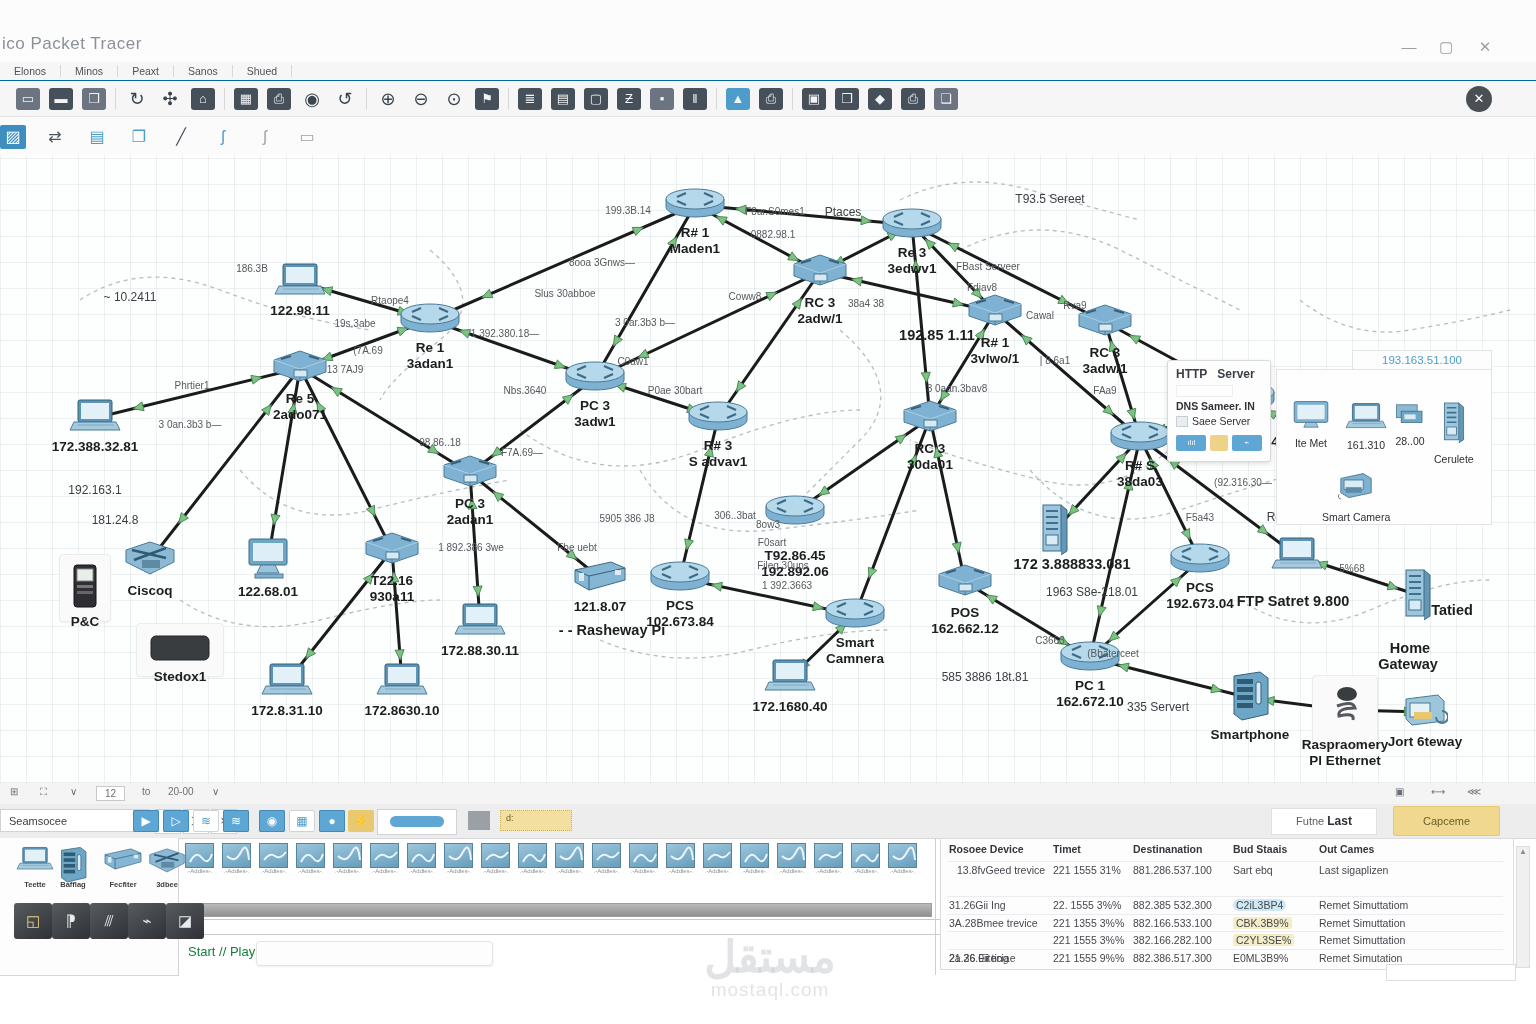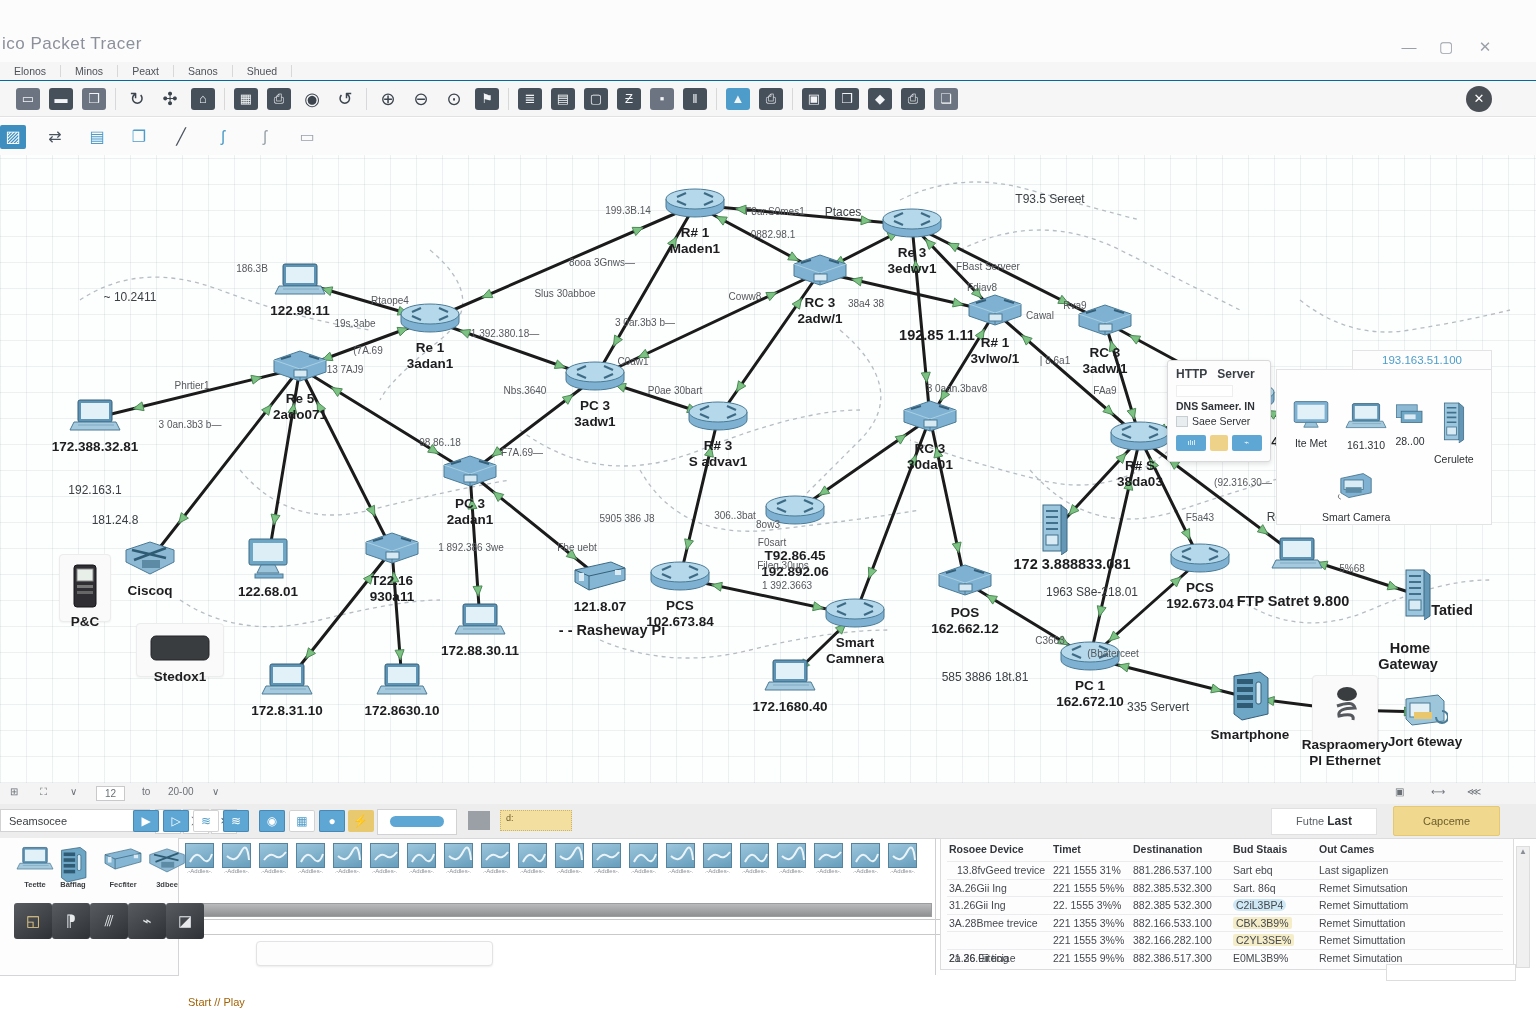--- a/index.html
+++ b/index.html
@@ -73,21 +73,21 @@
   .pal-item{position:absolute;text-align:center;}
   .pal-item .plab{font-size:7.5px;color:#3a3e42;font-weight:700;}
   .darkicon{position:absolute;top:903px;width:38px;height:36px;border-radius:3px;background:linear-gradient(145deg,#585c60,#2e3236);color:#e8eaec;text-align:center;line-height:36px;font-size:15px;}
   .darkicon.y{color:#ecd188;}
   #filmstrip{position:absolute;left:185px;top:843px;width:750px;height:46px;display:flex;gap:8px;overflow:hidden;}
   .thumb{flex:0 0 auto;width:29px;text-align:center;}
   .thumb .tpic{width:29px;height:25px;background:linear-gradient(160deg,#9cc6dd,#679ebc);border:1px solid #56849e;box-sizing:border-box;}
   .thumb .tcap{font-size:6px;color:#8a8f95;white-space:nowrap;}
   #bar1{position:absolute;left:185px;top:903px;width:745px;height:12px;background:linear-gradient(#b9babc,#8f9092);border:1px solid #9c9d9f;}
   #bar2{position:absolute;left:185px;top:919px;width:800px;height:14px;background:#fff;border:1px solid #c9c9cb;}
-  #startplay{position:absolute;left:188px;top:996px;font-size:11px;color:#a16207;}
+  #startplay{position:absolute;left:188px;top:944px;font-size:13px;color:#15803d;}
   #playbtn{position:absolute;left:256px;top:941px;width:235px;height:23px;background:#fdfdfd;border:1px solid #e3e3e5;border-radius:4px;box-shadow:0 1px 2px rgba(0,0,0,.08);}
   #bottomdivider{position:absolute;left:935px;top:838px;width:1px;height:137px;background:#cfcfd1;}
 
   
   #filterbtn{position:absolute;left:1271px;top:808px;width:104px;height:25px;background:#fff;border:1px solid #e0e0e2;font-size:11px;color:#5a5f65;line-height:25px;text-align:center;}
   #filterbtn b{color:#2b2f34;font-size:12px;}
   #capturebtn{position:absolute;left:1393px;top:806px;width:105px;height:28px;background:#f0d88f;border:1px solid #e4c873;font-size:11px;color:#6b5c2c;line-height:28px;text-align:center;border-radius:2px;}
   #eventtable{position:absolute;left:940px;top:838px;width:572px;height:130px;background:#fdfdfd;border:1px solid #dcdcde;font-size:10.5px;color:#44484d;}
   .thead{position:absolute;left:0;top:0;width:100%;height:20px;font-weight:700;color:#33373c;}
   .tcell{position:absolute;white-space:nowrap;overflow:hidden;}
@@ -1092,27 +1092,20 @@
         <div class="tcell" style="left: 292px; top: 4px;">Bud Staais</div>
         <div class="tcell" style="left: 378px; top: 4px;">Out Cames</div>
       </div>
       <div class="trow" style="top: 22px;">
         <div class="tcell" style="left: 10px; top: 2px;">13.8fvGeed trevice</div>
         <div class="tcell" style="left: 106px; top: 2px;">221 1555 31%</div>
         <div class="tcell" style="left: 186px; top: 2px;">881.286.537.100</div>
         <div class="tcell" style="left: 286px; top: 2px;">Sart ebq</div>
         <div class="tcell" style="left: 372px; top: 2px;">Last sigaplizen</div>
       </div>
-      <div class="trow" style="top: 39.5px;">
-        <div class="tcell" style="left: 2px; top: 2px;">3A.26Gii Ing</div>
-        <div class="tcell" style="left: 106px; top: 2px;">221 1555 5%%</div>
-        <div class="tcell" style="left: 186px; top: 2px;">882.385.532.300</div>
-        <div class="tcell" style="left: 286px; top: 2px;">Sart. 86q</div>
-        <div class="tcell" style="left: 372px; top: 2px;">Remet Simutsation</div>
-      </div>
       <div class="trow" style="top: 57px;">
         <div class="tcell" style="left: 2px; top: 2px;">31.26Gii Ing</div>
         <div class="tcell" style="left: 106px; top: 2px;">22. 1555 3%%</div>
         <div class="tcell" style="left: 186px; top: 2px;">882.385 532.300</div>
         <div class="tcell" style="left: 286px; top: 2px; border-radius: 6px;"><span class="hl-blue">C2iL3BP4</span></div>
         <div class="tcell" style="left: 372px; top: 2px;">Remet Simuttatiom</div>
       </div>
       <div class="trow" style="top: 74.5px;">
         <div class="tcell" style="left: 2px; top: 2px;">3A.28Bmee trevice</div>
         <div class="tcell" style="left: 106px; top: 2px;">221 1355 3%%</div>
@@ -1133,18 +1126,22 @@
         <div class="tcell" style="left: 186px; top: 2px;">882.386.517.300</div>
         <div class="tcell" style="left: 286px; top: 2px;">E0ML3B9%</div>
         <div class="tcell" style="left: 372px; top: 2px;">Remet Simutation</div>
       </div>
     </div>
   <div id="tscroll">
       <div class="sarr">▲</div>
     </div>
   <div id="mini-input"></div>
 
+  <div id="wm">
+    <div class="ar">مستقل</div>
+    <div class="en">mostaql.com</div>
+  </div>
 <div class="darkicon y" style="left: 14px;">◱</div>
     <div class="darkicon" style="left: 52px;">⁋</div>
     <div class="darkicon" style="left: 90px;">⫻</div>
     <div class="darkicon" style="left: 128px;">⌁</div>
     <div class="darkicon" style="left: 166px;">◪</div>
   </div>
 
 </body></html>

